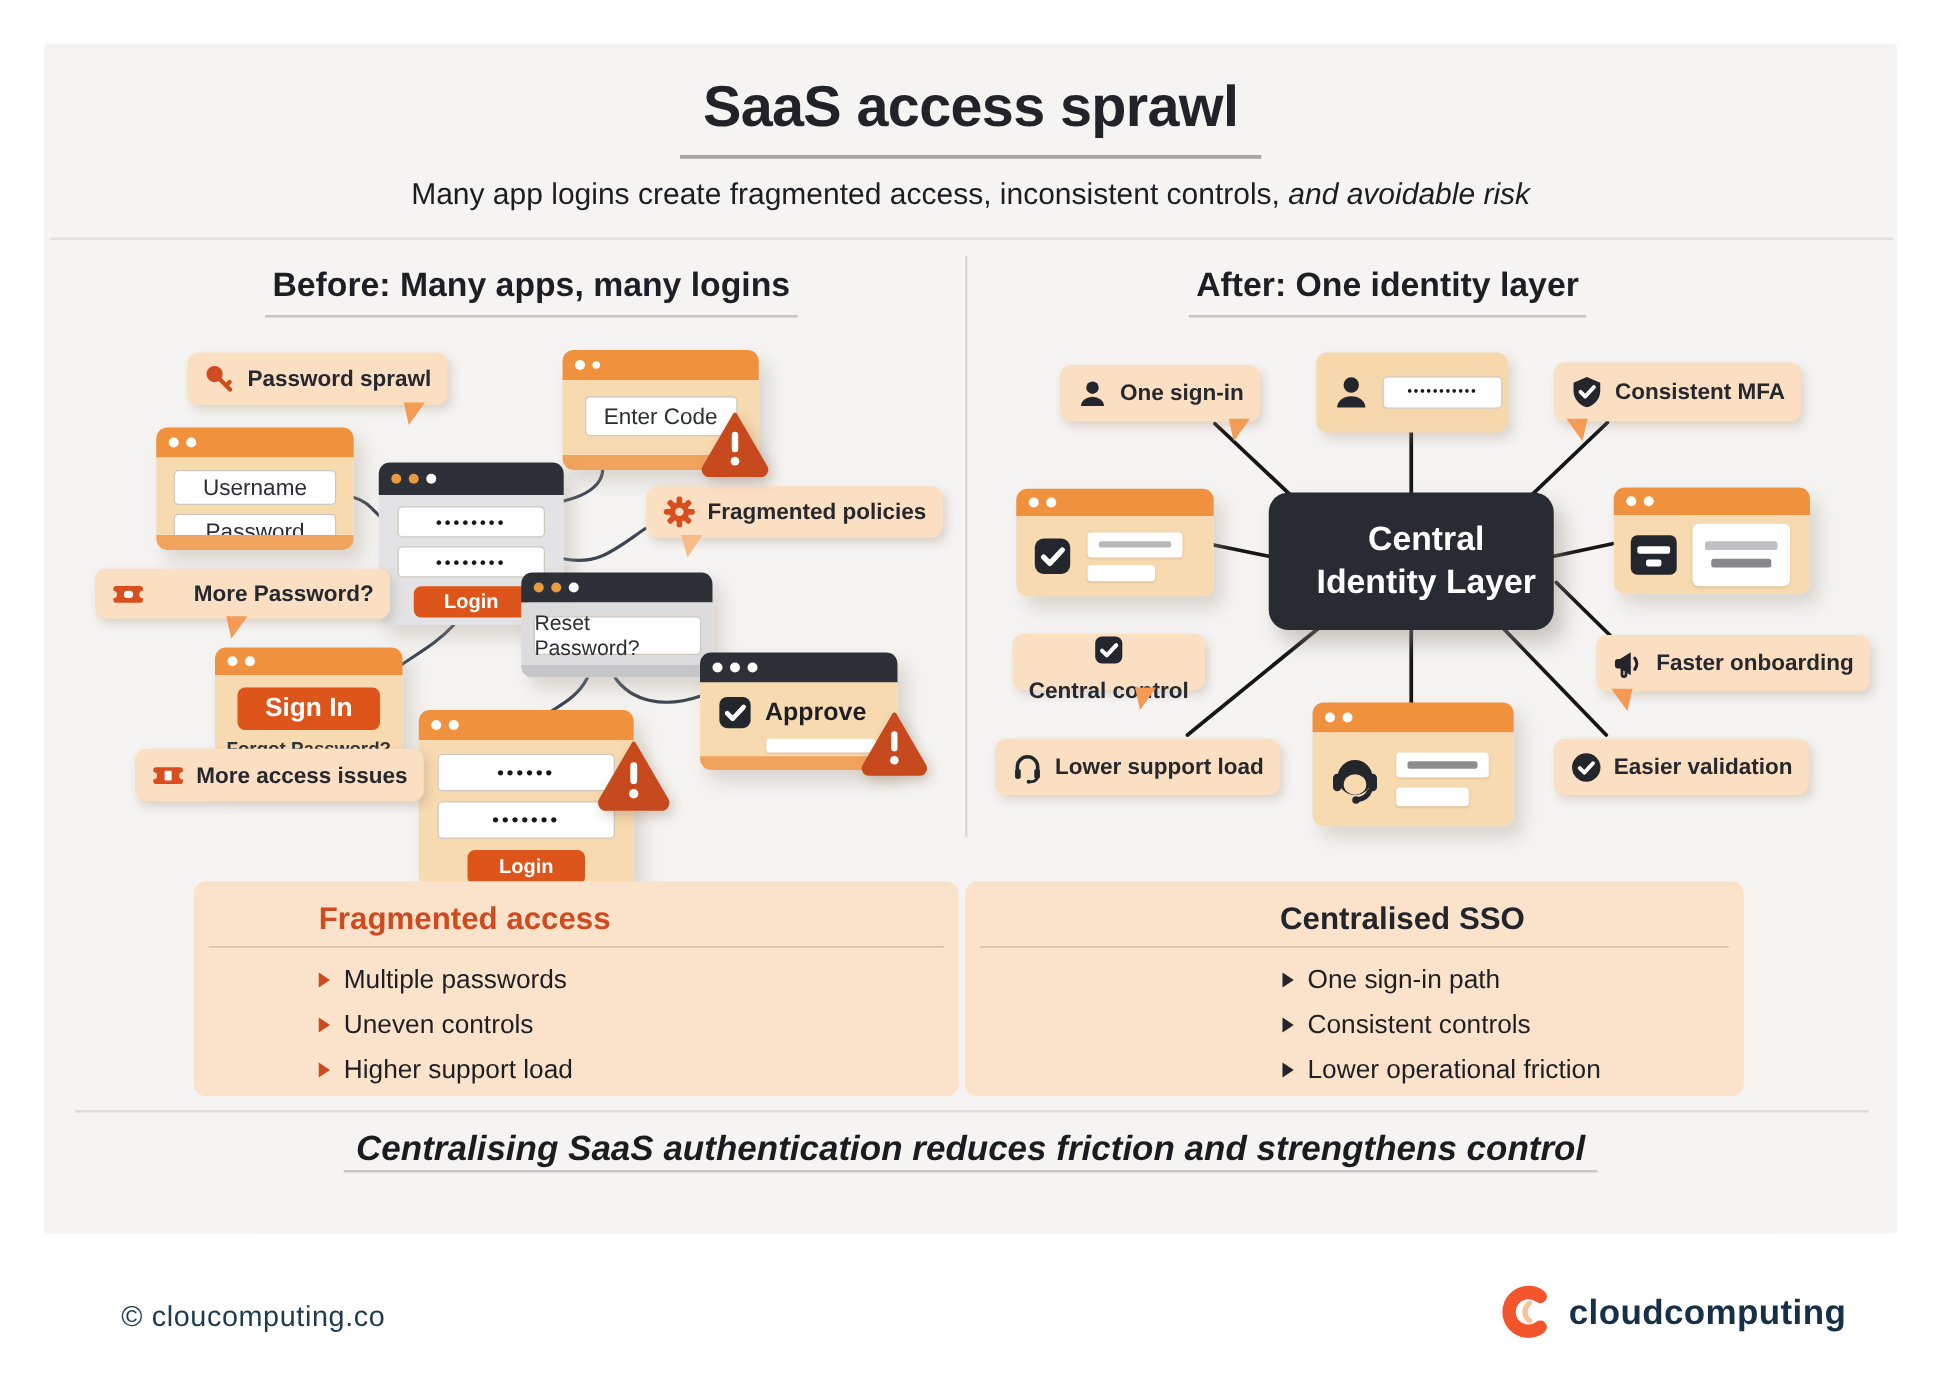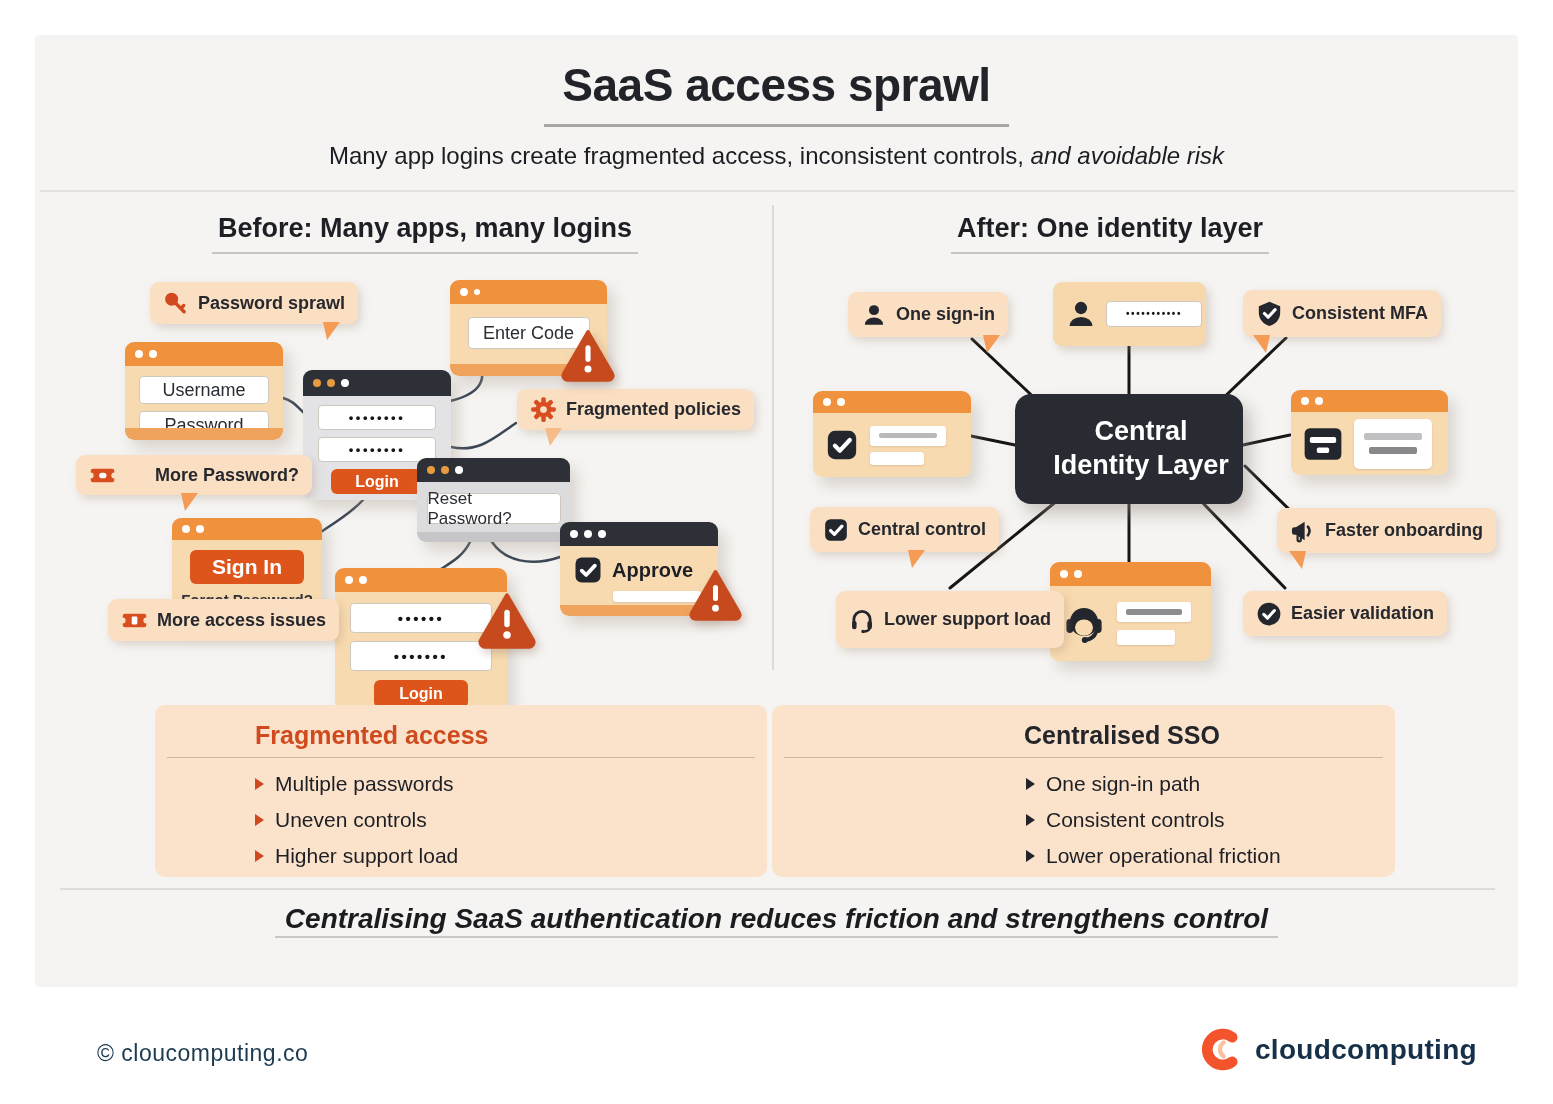--- a/index.html
+++ b/index.html
@@ -346,40 +346,40 @@
         <rect x="4.5" y="8" width="15" height="3.4" rx="1" fill="#ffffff"></rect>
         <rect x="8.5" y="14" width="7" height="3.2" rx="1" fill="#ffffff"></rect>
       </svg>
       <div class="whitebar" style="width:78px; height:50px; border-radius:5px; display:flex; flex-direction:column; justify-content:center; align-items:center; gap:7px;">
         <div class="innerbar" style="width:58px; height:7px; background:#c0c0c2;"></div>
         <div class="innerbar" style="width:48px; height:7px; background:#88888b;"></div>
       </div>
     </div>
   </div>
 
-  <div class="callout" style="left:810px; top:507px; height:45px;">
+  <div class="callout" style="left:810px; top:507px; height:45px;flex-direction:column;">
     <svg width="26" height="26" viewBox="0 0 24 24">
       <rect x="2" y="2" width="20" height="20" rx="5" fill="#23262c"></rect>
       <polyline points="7,12.5 10.5,16 17.5,8.5" stroke="#ffffff" stroke-width="3" fill="none" stroke-linecap="round" stroke-linejoin="round"></polyline>
     </svg>
     <span>Central control</span>
     <div class="tail tail-dr" style="left:98px; bottom:-16px;"></div>
   </div>
 
   <div class="callout" style="left:1277px; top:508px; height:45px;">
     <svg width="26" height="26" viewBox="0 0 24 24">
       <path d="M13.5 3.5 L13.5 20.5 L5.5 15.5 H4 A2.2 2.2 0 0 1 1.8 13.3 V10.7 A2.2 2.2 0 0 1 4 8.5 H5.5 Z" fill="#23262c"></path>
       <path d="M16.5 8 A6.5 6.5 0 0 1 16.5 16" stroke="#23262c" stroke-width="2.4" fill="none" stroke-linecap="round"></path>
       <path d="M7 16.5 v3.5 a1.5 1.5 0 0 0 3 0 v-1.8" stroke="#23262c" stroke-width="2" fill="none" stroke-linecap="round"></path>
     </svg>
     <span>Faster onboarding</span>
     <div class="tail tail-dl" style="left:12px; bottom:-16px;"></div>
   </div>
 
-  <div class="callout" style="left:836px; top:591px; height:57px;text-align:right;">
+  <div class="callout" style="left:796px; top:591px; height:45px;text-align:right;">
     <svg width="26" height="26" viewBox="0 0 24 24">
       <path d="M4.5 15 V11.5 A7.5 7.5 0 0 1 19.5 11.5 V15" stroke="#23262c" stroke-width="2.6" fill="none" stroke-linecap="round"></path>
       <rect x="2.8" y="13" width="4.2" height="7.5" rx="2" fill="#23262c"></rect>
       <rect x="17" y="13" width="4.2" height="7.5" rx="2" fill="#23262c"></rect>
       <path d="M19 20 a5.5 4 0 0 1 -5.5 2.6" stroke="#23262c" stroke-width="2.2" fill="none" stroke-linecap="round"></path>
       <circle cx="12.9" cy="22.6" r="1.5" fill="#23262c"></circle>
     </svg>
     <span>Lower support load</span>
   </div>
 

